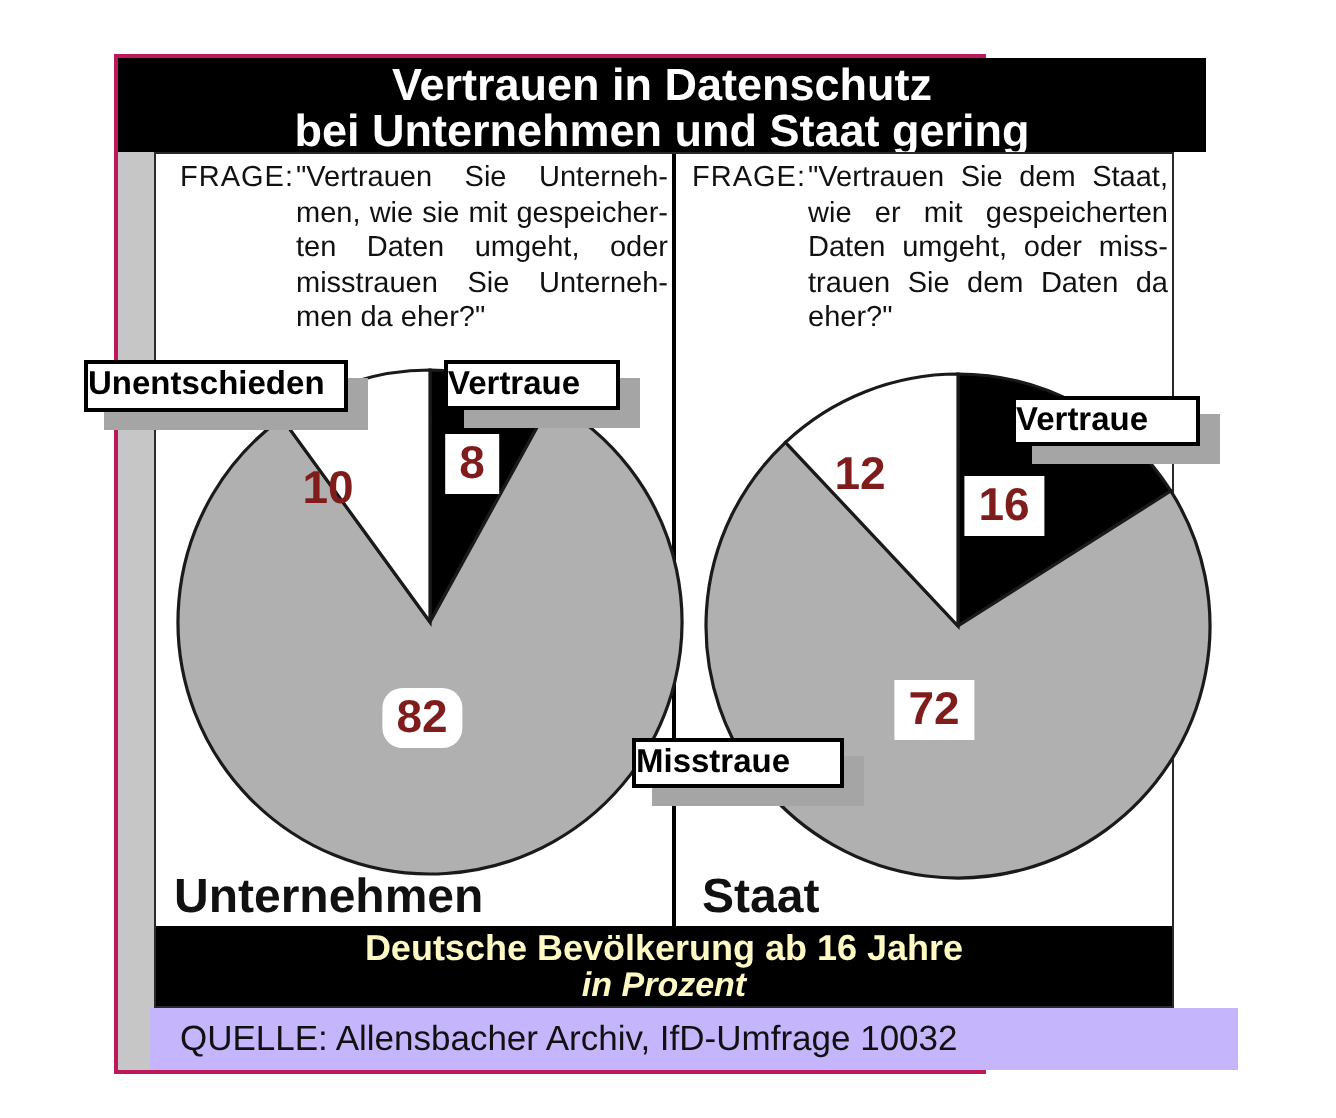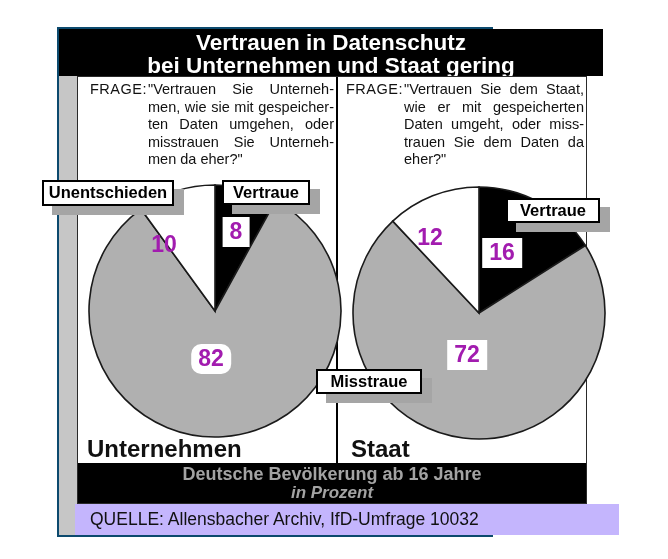--- a/index.html
+++ b/index.html
@@ -1,21 +1,21 @@
 <!DOCTYPE html>
 <html><head>
 <meta charset="utf-8">
 <style>
   * { margin: 0; padding: 0; box-sizing: border-box; }
   body { background: #ffffff; font-family: "Liberation Sans", sans-serif; }
   .page { position: relative; width: 668px; height: 559px; background: #ffffff; overflow: hidden; }
 
   .board {
     position: absolute; left: 57px; top: 27px; width: 436px; height: 510px;
-    background: #c6c6c6; border: 2px solid #0c4a6e;
+    background: #c6c6c6; border: 2px solid #be185d;
   }
 
   .title-bar {
     position: absolute; left: 0; top: 0; width: 544px; height: 47px;
     background: #000000; color: #ffffff; text-align: center;
     font-weight: bold; font-size: 22.5px; line-height: 23px; padding-top: 2px;
   }
 
   .panel {
     position: absolute; left: 18px; top: 47px; width: 510px; height: 428px;
@@ -30,39 +30,39 @@
   .question .qlines div { text-align: justify; text-align-last: justify; }
   .question .qlines div:last-child { text-align-last: left; }
   .question-left  { left: 12px;  width: 244px; }
   .question-right { left: 268px; width: 238px; }
 
   .pie-wrap { position: absolute; width: 256px; height: 256px; }
   .pie-left  { left: 9px;   top: 106px; }
   .pie-right { left: 273px; top: 108px; }
   .pie-wrap svg { display: block; width: 256px; height: 256px; }
 
-  .pie-value { position: absolute; transform: translate(-50%, -50%); font-weight: bold; font-size: 23px; color: #a21caf; }
+  .pie-value { position: absolute; transform: translate(-50%, -50%); font-weight: bold; font-size: 23px; color: #7f1d1d; }
   .pie-value.boxed { background: #ffffff; padding: 1px 7px 2px 7px; text-align: center; }
 
   .cat-label { position: absolute; width: 256px; text-align: left; top: 358px; font-weight: bold; font-size: 24px; color: #111111; }
   .cat-left { left: 9px; } .cat-right { left: 273px; }
 
   .footer-bar {
     position: absolute; left: 0; top: 386px; width: 508px; height: 40px;
-    background: #000000; color: #a3a3a3; text-align: center; padding-top: 2px;
+    background: #000000; color: #fef9c3; text-align: center; padding-top: 2px;
   }
   .footer-bar .f1 { font-weight: bold; font-size: 18px; line-height: 19px; }
   .footer-bar .f2 { font-style: italic; font-weight: bold; font-size: 17px; line-height: 18px; }
 
   .source-strip { position: absolute; left: 16px; top: 475px; width: 544px; height: 31px; background: #c4b5fd; }
   .source-strip span { position: absolute; left: 15px; top: 5px; font-size: 17.5px; color: #111111; }
 
   .callout {
     position: absolute; background: #ffffff; border: 2px solid #000000;
-    font-weight: bold; font-size: 16.5px; text-align: center; color: #000000;
+    font-weight: bold; font-size: 16.5px; text-align: left; color: #000000;
     box-shadow: 10px 9px 0 #a5a5a5; padding-top: 1px; z-index: 6;
   }
   .co-unentschieden { left: -17px; top: 151px; width: 132px; height: 26px; }
   .co-vertraue-left { left: 163px; top: 151px; width: 88px;  height: 25px; }
   .co-vertraue-right{ left: 447px; top: 169px; width: 94px;  height: 25px; }
   .co-misstraue     { left: 229px; top: 340px; width: 106px; height: 25px; margin-left: 28px; }
 </style>
 </head>
 <body>
 
@@ -75,21 +75,21 @@
     </div>
 
     <div class="panel">
       <div class="divider"></div>
 
       <div class="question question-left">
         <span class="prefix">FRAGE:</span>
         <div class="qlines">
             <div>"Vertrauen Sie Unterneh-</div>
             <div>men, wie sie mit gespeicher-</div>
-            <div>ten Daten umgehen, oder</div>
+            <div>ten Daten umgeht, oder</div>
             <div>misstrauen Sie Unterneh-</div>
             <div>men da eher?"</div>
           </div>
       </div>
 
       <div class="question question-right">
         <span class="prefix">FRAGE:</span>
         <div class="qlines">
             <div>"Vertrauen Sie dem Staat,</div>
             <div>wie er mit gespeicherten</div>

